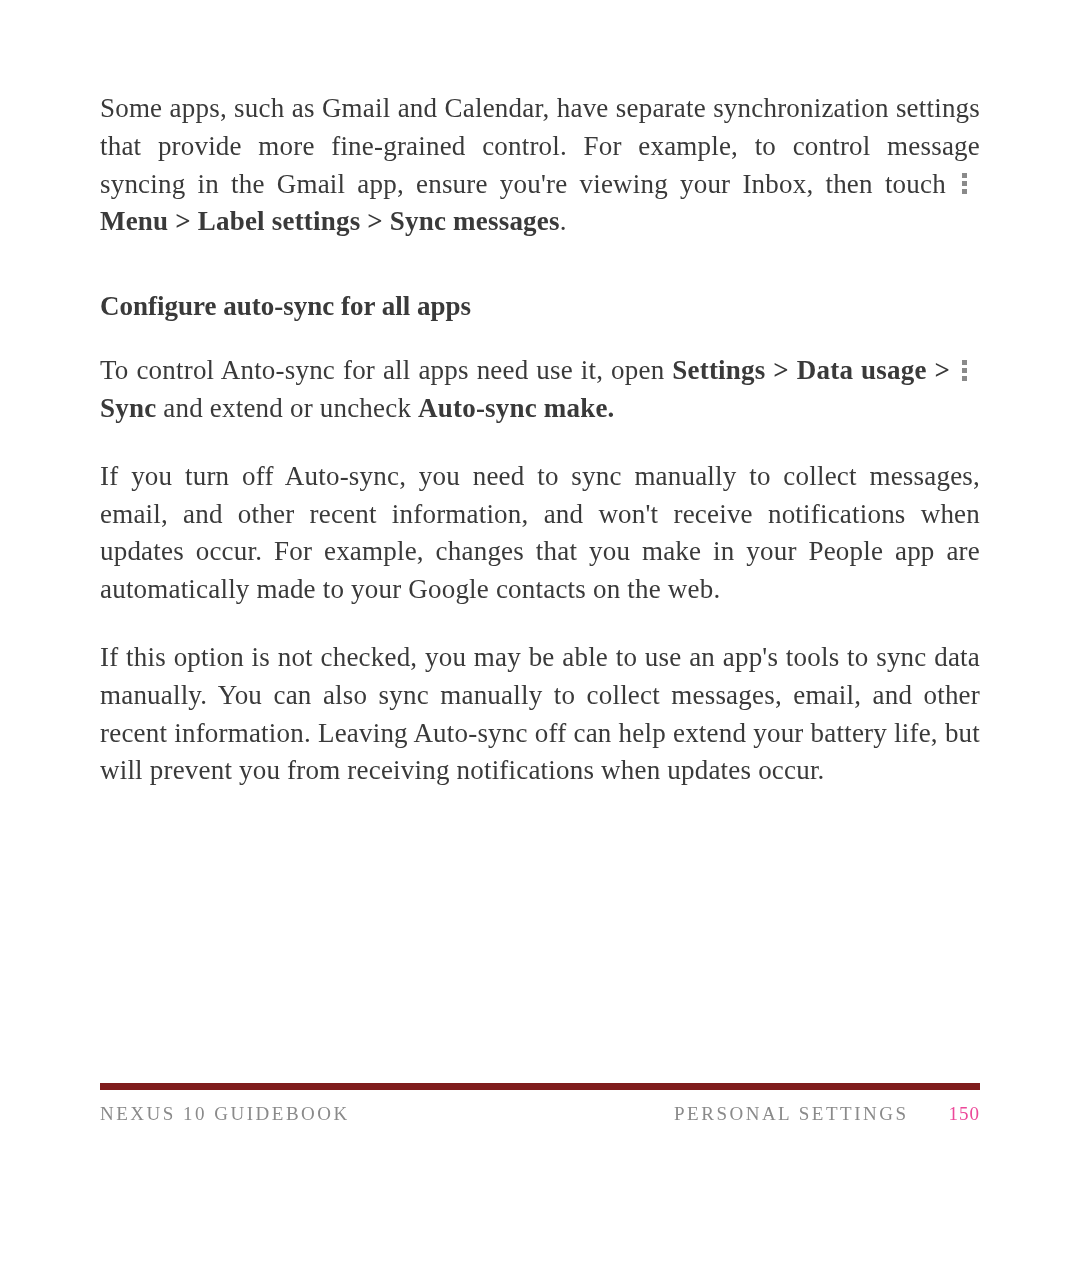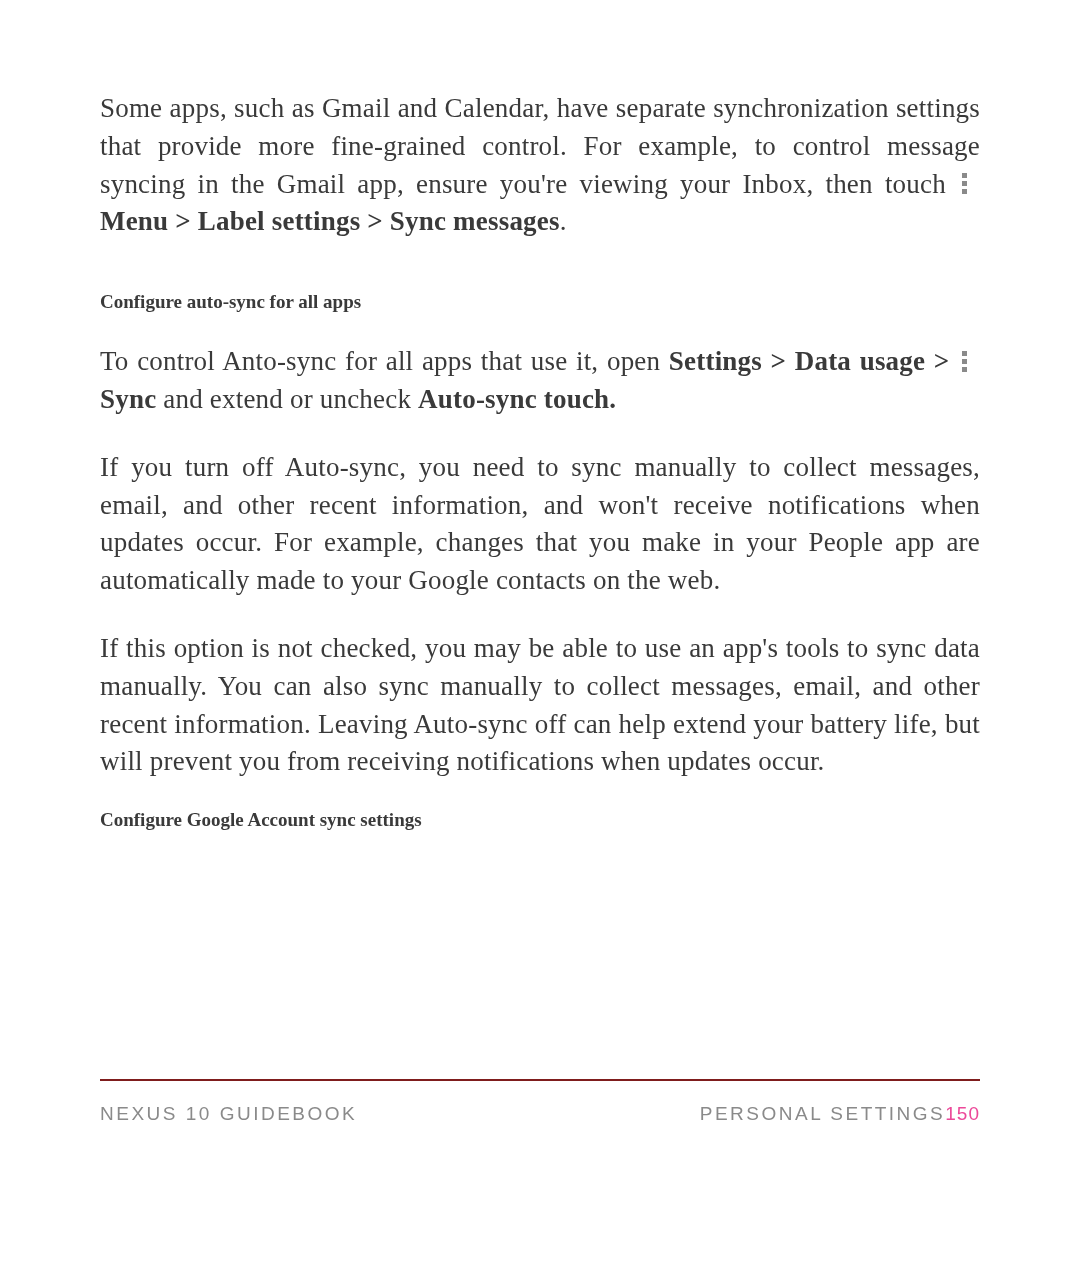--- a/index.html
+++ b/index.html
@@ -22,21 +22,21 @@
       font-size: 27px;
       line-height: 1.4;
       text-align: justify;
       margin-bottom: 30px;
       letter-spacing: 0.2px;
     }
     .body-text.first {
       margin-bottom: 50px;
     }
     .heading {
-      font-size: 19px;
+      font-size: 27px;
       font-weight: bold;
       margin-top: 4px;
       margin-bottom: 30px;
       color: #3a3a3a;
     }
     .bold {
       font-weight: bold;
     }
     .menu-icon {
       display: inline-block;
@@ -54,60 +54,60 @@
       width: 5px;
       height: 5px;
       background: #8a8a8a;
       box-shadow: 0 8px 0 #8a8a8a, 0 16px 0 #8a8a8a;
     }
     .footer {
       position: absolute;
       bottom: 145px;
       left: 100px;
       right: 100px;
-      border-top: 2px solid #7f1d1d;
-      padding-top: 22px;
+      border-top: 7px solid #7f1d1d;
+      padding-top: 13px;
       display: flex;
       justify-content: space-between;
       align-items: baseline;
-      font-family: Liberation Sans, sans-serif;
+      font-family: Liberation Serif, serif;
       letter-spacing: 2.5px;
       font-size: 19px;
       color: #8a8a8a;
     }
     .footer-right {
       display: flex;
       align-items: baseline;
+      gap: 40px;
       text-align: right;
     }
     .page-number {
       color: #ec4899;
       letter-spacing: 1px;
     }
   </style>
 </head>
 <body>
 
 <div class="page">
 
   <p class="body-text first">
     <span>Some apps, such as Gmail and Calendar, have separate synchro­nization settings that provide more fine-grained control. For ex­ample, to control message syncing in the Gmail app, ensure you're viewing your Inbox, then touch </span><span class="menu-icon"></span><span class="bold">Menu &gt; Label settings &gt; Sync messages</span><span>.</span>
   </p>
 
   <h2 class="heading">Configure auto-sync for all apps</h2>
 
   <p class="body-text">
-    <span>To control Anto-sync for all apps that use it, open </span><span class="bold">Settings &gt; Data usage &gt; </span><span class="menu-icon"></span><span class="bold"> Sync</span><span> and extend or uncheck </span><span class="bold">Auto-sync touch.</span>
+    <span>To control Anto-sync for all apps need use it, open </span><span class="bold">Settings &gt; Data usage &gt; </span><span class="menu-icon"></span><span class="bold"> Sync</span><span> and extend or uncheck </span><span class="bold">Auto-sync make.</span>
   </p>
 
   <p class="body-text">If you turn off Auto-sync, you need to sync manually to collect messages, email, and other recent information, and won't receive notifications when updates occur. For example, changes that you make in your People app are automatically made to your Google contacts on the web.</p>
 
   <p class="body-text" style="margin-bottom:28px;">If this option is not checked, you may be able to use an app's tools to sync data manually. You can also sync manually to collect mes­sages, email, and other recent information. Leaving Auto-sync off can help extend your battery life, but will prevent you from receiv­ing notifications when updates occur.</p>
 
-  <h2 class="heading">Configure Google Account sync settings</h2>
 
 
 </div>
 
 <div class="footer">
   <div>NEXUS 10 GUIDEBOOK</div>
   <div class="footer-right">
     <div>PERSONAL SETTINGS</div>
     <div class="page-number">150</div>
   </div>

